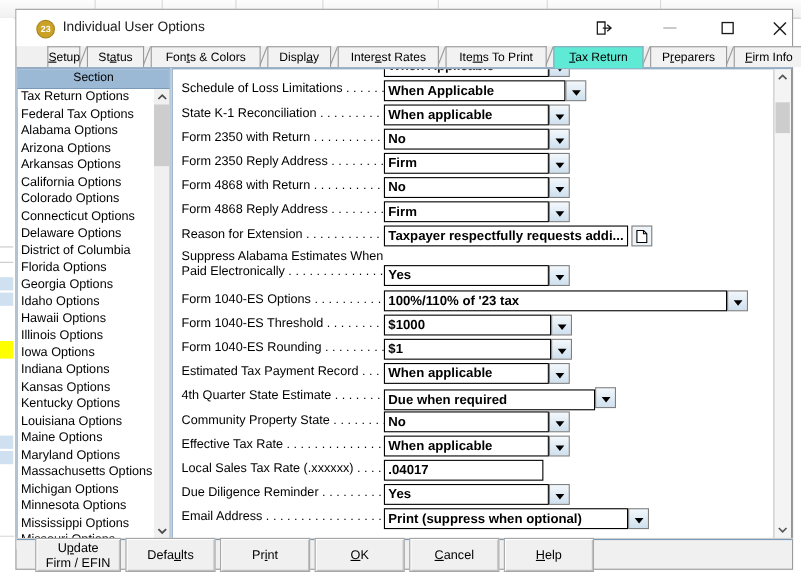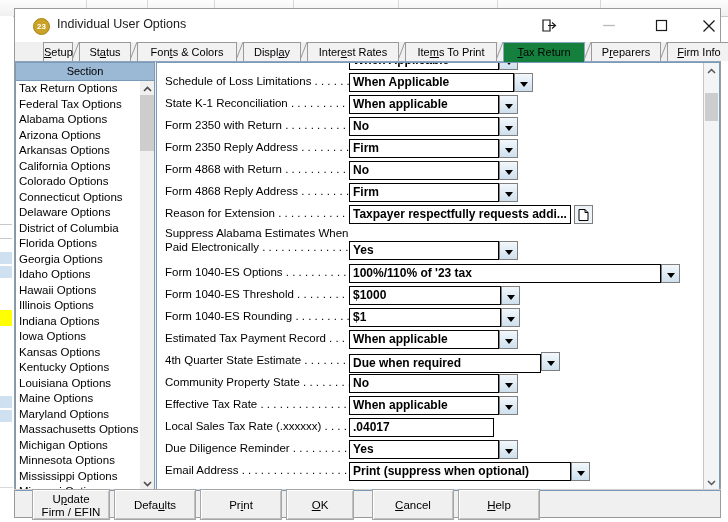--- a/index.html
+++ b/index.html
@@ -39,21 +39,21 @@
   .tabstrip{position:absolute;left:0;top:33px;width:705px;height:20px;}
   .tabstrip .tabline{position:absolute;left:0;bottom:0;width:705px;height:1px;background:#8ea6bd;}
   .tab{
     position:absolute;bottom:1px;height:19px;
     background:#f2f2f2;border:1px solid #999;border-bottom:none;
     font-size:11px;color:#000;line-height:18px;text-align:center;
     box-sizing:border-box;
     transform:skewX(0deg);
   }
   .tab .lbl{display:inline-block;}
-  .tab.active{background:#15803d;border-color:#8ea6bd;height:20px;bottom:0;z-index:5;}
+  .tab.active{background:#5eead4;border-color:#8ea6bd;height:20px;bottom:0;z-index:5;}
   .tabsep{position:absolute;bottom:1px;width:9px;height:19px;overflow:hidden;}
   u{text-decoration:underline;}
 
   
   .bodyarea{position:absolute;left:0;top:53px;width:705px;height:437px;background:#f0f0f0;}
 
   
   .seclist{position:absolute;left:0px;top:0px;width:140px;height:429px;background:#ffffff;
            border:1px solid #7a9ab8;box-sizing:border-box;}
   .sechdr{height:17px;background:#9bb8d4;border-bottom:1px solid #7a9ab8;
@@ -199,22 +199,22 @@
           <div class="secitem">California Options</div>
           <div class="secitem">Colorado Options</div>
           <div class="secitem">Connecticut Options</div>
           <div class="secitem">Delaware Options</div>
           <div class="secitem">District of Columbia</div>
           <div class="secitem">Florida Options</div>
           <div class="secitem">Georgia Options</div>
           <div class="secitem">Idaho Options</div>
           <div class="secitem">Hawaii Options</div>
           <div class="secitem">Illinois Options</div>
+          <div class="secitem">Iowa Options</div>
           <div class="secitem">Indiana Options</div>
-          <div class="secitem">Iowa Options</div>
           <div class="secitem">Kansas Options</div>
           <div class="secitem">Kentucky Options</div>
           <div class="secitem">Louisiana Options</div>
           <div class="secitem">Maine Options</div>
           <div class="secitem">Maryland Options</div>
           <div class="secitem">Massachusetts Options</div>
           <div class="secitem">Michigan Options</div>
           <div class="secitem">Minnesota Options</div>
           <div class="secitem">Mississippi Options</div>
           <div class="secitem">Missouri Options</div>
@@ -354,16 +354,16 @@
 </div>
 
 <div class="btnbar" id="btnbar">
   <div class="sepline"></div>
 <div class="btn two" style="left: 18px; width: 78px;">
       <div>U<u>p</u>date</div>
       <div>Firm / EFIN</div>
     </div>
     <div class="btn" style="left: 100px; width: 82px;"><span>Defa<u>u</u>lts</span></div>
     <div class="btn" style="left: 186px; width: 82px;"><span>Pr<u>i</u>nt</span></div>
-    <div class="btn" style="left: 272px; width: 68px;"><span><u>O</u>K</span></div>
+    <div class="btn" style="left: 272px; width: 82px;"><span><u>O</u>K</span></div>
     <div class="btn" style="left: 358px; width: 82px;"><span><u>C</u>ancel</span></div>
     <div class="btn" style="left: 444px; width: 82px;"><span><u>H</u>elp</span></div>
   </div>
 
 </body></html>

